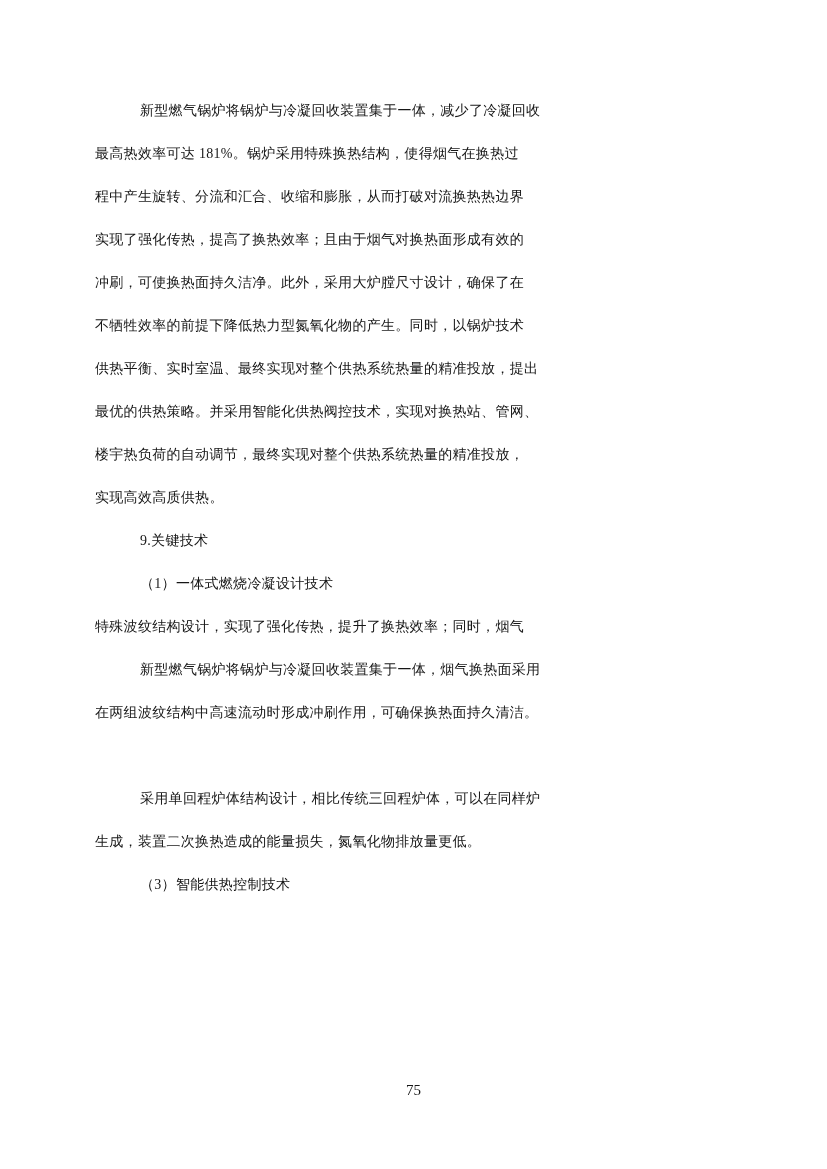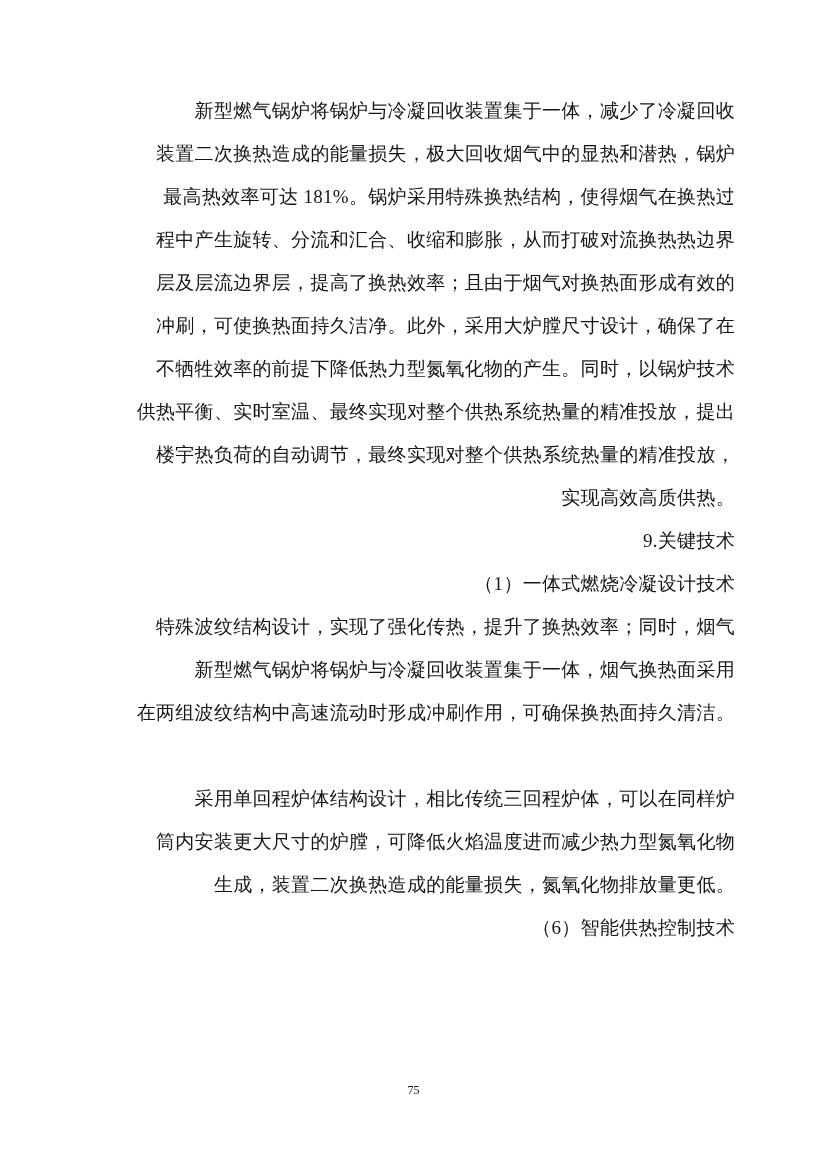--- a/index.html
+++ b/index.html
@@ -18,62 +18,61 @@
   }
   .text-block {
     position: absolute;
     left: 95px;
     top: 89px;
     width: 640px;
   }
   .line {
     height: 43px;
     line-height: 43px;
-    font-size: 19px;
+    font-size: 14px;
     letter-spacing: 0.3px;
     white-space: nowrap;
-    text-align: right;
+    text-align: left;
   }
   .indent {
     padding-left: 45px;
   }
   .blank {
     
   }
   .page-footer {
     position: absolute;
     top: 1080px;
     left: 0;
     width: 827px;
     text-align: center;
-    font-size: 12px;
+    font-size: 15px;
     line-height: 20px;
     color: #161616;
   }
 </style>
 </head>
 <body>
 
 <div class="page">
   <div class="text-block">
     <div class="line indent">新型燃气锅炉将锅炉与冷凝回收装置集于一体，减少了冷凝回收</div>
-    <div class="line">装置二次换热造成的能量损失，极大回收烟气中的显热和潜热，锅炉</div>
     <div class="line">最高热效率可达 181%。锅炉采用特殊换热结构，使得烟气在换热过</div>
     <div class="line">程中产生旋转、分流和汇合、收缩和膨胀，从而打破对流换热热边界</div>
-    <div class="line">层及层流边界层，提高了换热效率；且由于烟气对换热面形成有效的</div>
+    <div class="line">实现了强化传热，提高了换热效率；且由于烟气对换热面形成有效的</div>
     <div class="line">冲刷，可使换热面持久洁净。此外，采用大炉膛尺寸设计，确保了在</div>
     <div class="line">不牺牲效率的前提下降低热力型氮氧化物的产生。同时，以锅炉技术</div>
     <div class="line">供热平衡、实时室温、最终实现对整个供热系统热量的精准投放，提出</div>
+    <div class="line">最优的供热策略。并采用智能化供热阀控技术，实现对换热站、管网、</div>
     <div class="line">楼宇热负荷的自动调节，最终实现对整个供热系统热量的精准投放，</div>
     <div class="line">实现高效高质供热。</div>
     <div class="line indent">9.关键技术</div>
     <div class="line indent">（1）一体式燃烧冷凝设计技术</div>
     <div class="line">特殊波纹结构设计，实现了强化传热，提升了换热效率；同时，烟气</div>
     <div class="line indent">新型燃气锅炉将锅炉与冷凝回收装置集于一体，烟气换热面采用</div>
     <div class="line">在两组波纹结构中高速流动时形成冲刷作用，可确保换热面持久清洁。</div>
     <div class="line blank"></div>
     <div class="line indent">采用单回程炉体结构设计，相比传统三回程炉体，可以在同样炉</div>
-    <div class="line">筒内安装更大尺寸的炉膛，可降低火焰温度进而减少热力型氮氧化物</div>
     <div class="line">生成，装置二次换热造成的能量损失，氮氧化物排放量更低。</div>
-    <div class="line indent">（6）智能供热控制技术</div>
+    <div class="line indent">（3）智能供热控制技术</div>
   </div>
   <div class="page-footer">75</div>
 </div>
 
 </body></html>

